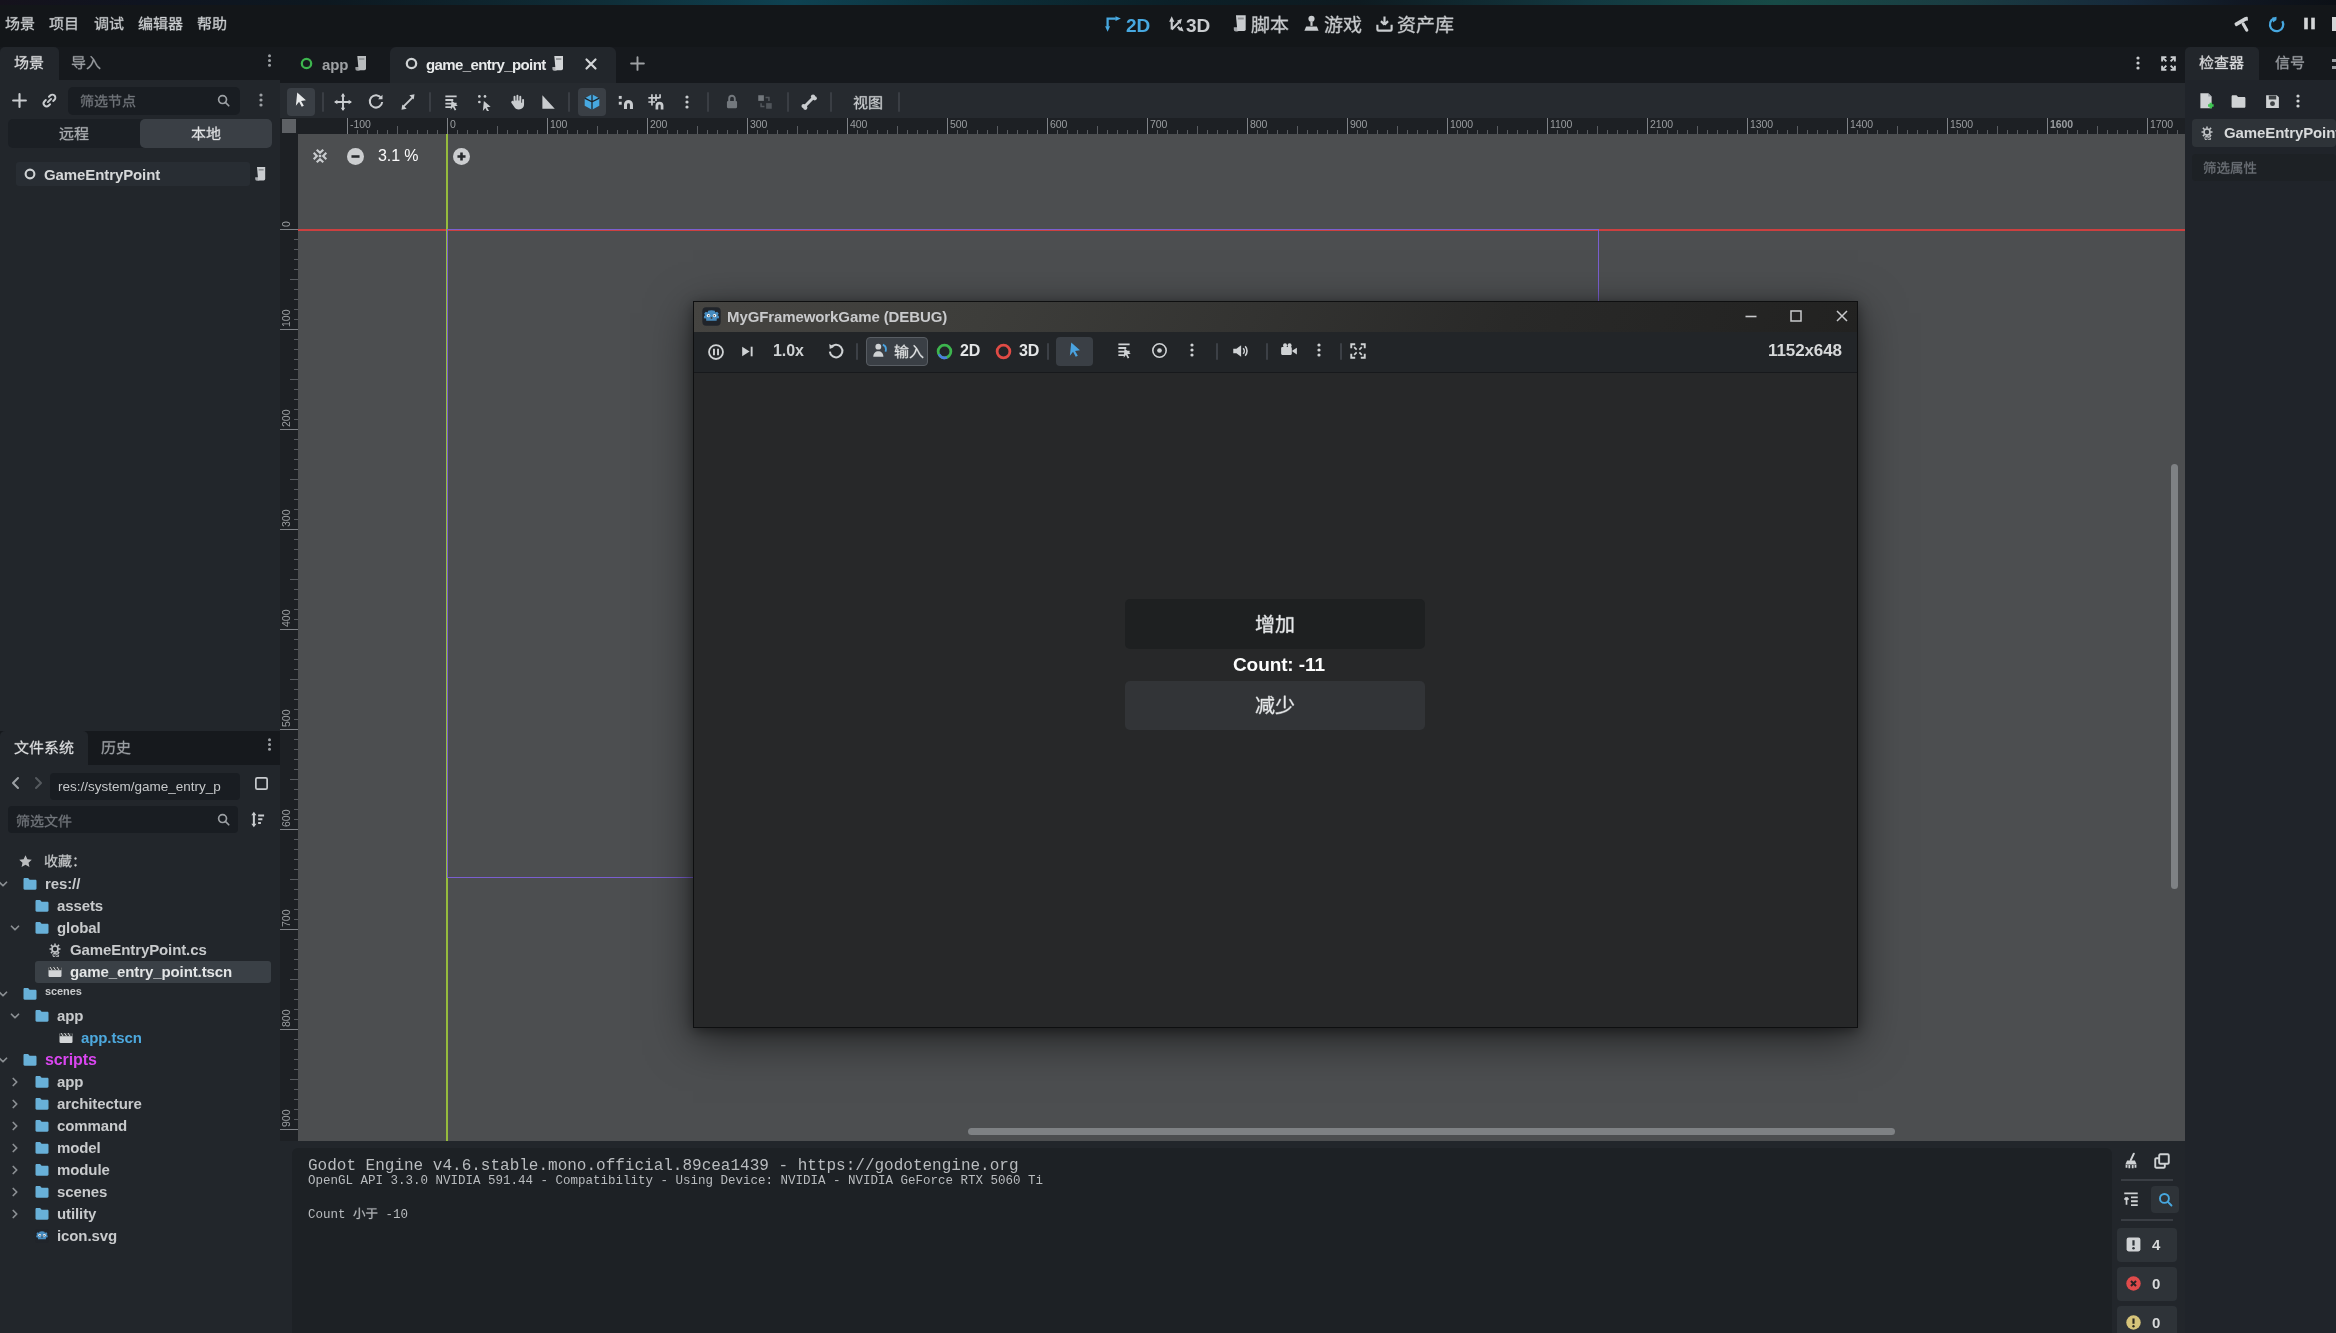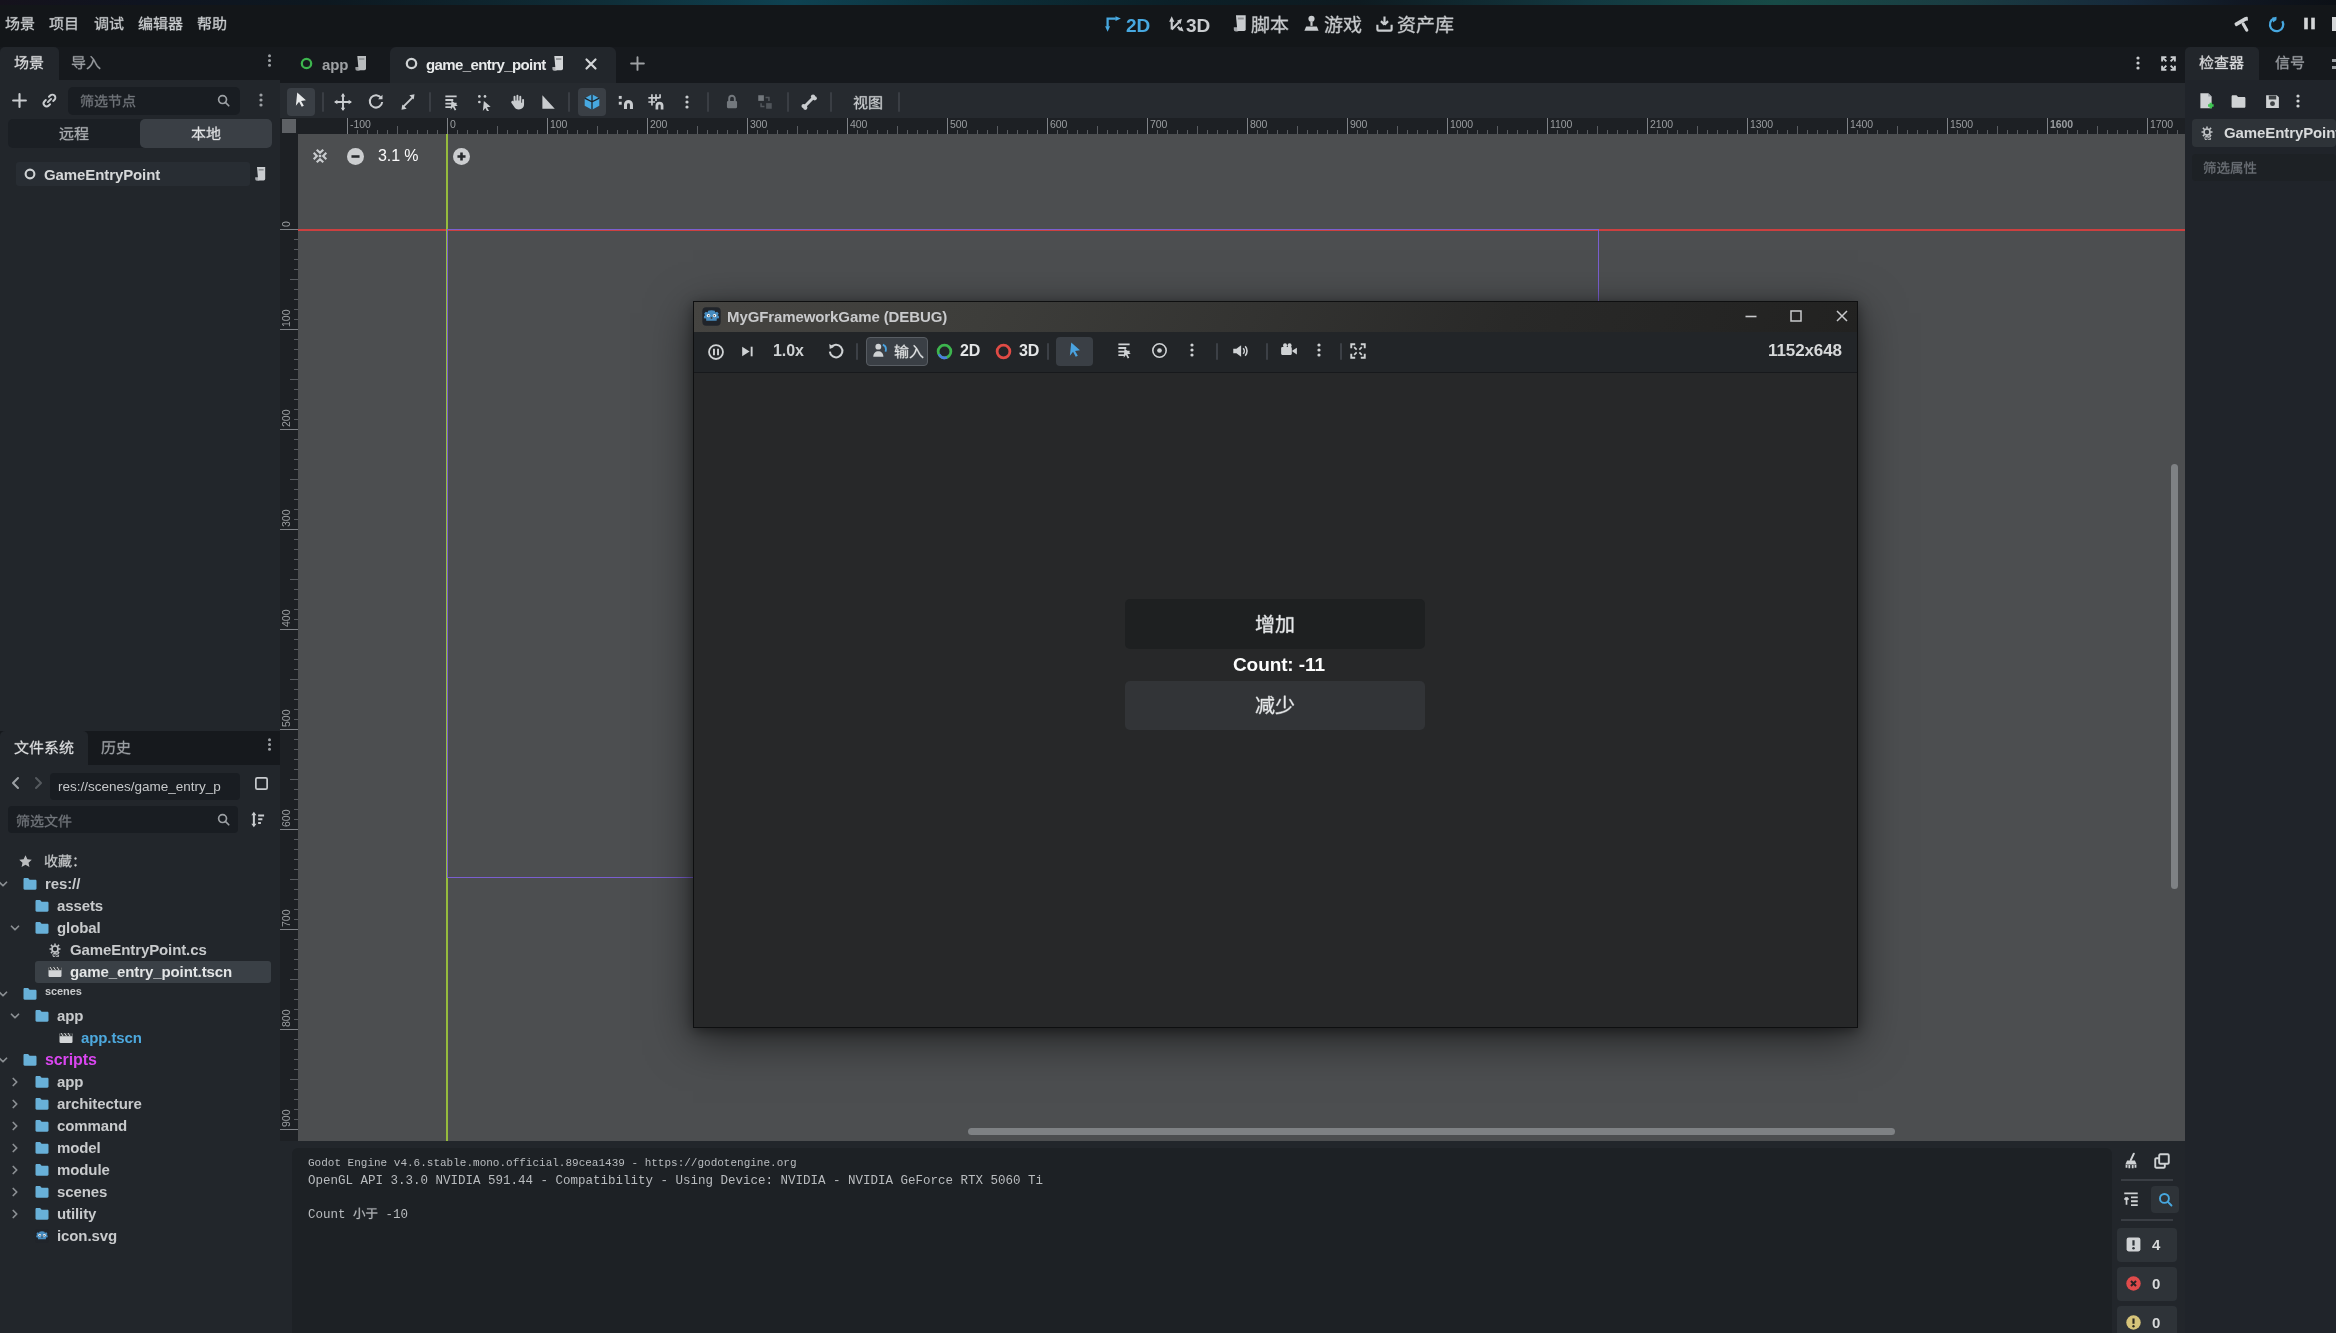--- a/index.html
+++ b/index.html
@@ -219,21 +219,21 @@
     <circle cx="8" cy="13" r="1.6" fill="#9ca0a4"></circle>
   </svg>
 <div class="abs" style="left:0;top:765px;width:280px;height:568px;background:#22262b"></div>
 <svg class="ic" style="left:8px;top:775px;opacity:1" width="16" height="16" viewBox="0 0 16 16" fill="none" stroke="none">
     <path d="M10 3L5 8l5 5" stroke="#9ca0a4" stroke-width="2" stroke-linecap="round" stroke-linejoin="round" fill="none"></path>
   </svg>
 <svg class="ic" style="left:30px;top:775px;opacity:1" width="16" height="16" viewBox="0 0 16 16" fill="none" stroke="none">
     <path d="M6 3l5 5-5 5" stroke="#55595e" stroke-width="2" stroke-linecap="round" stroke-linejoin="round" fill="none"></path>
   </svg>
 <div class="abs" style="left:50px;top:773px;width:190px;height:27px;background:#191d22;border-radius:4px"></div>
-<div class="txt" style="left:58px;top:779px;font-size:13.5px;color:#c6c8ca;font-weight:400;letter-spacing:0">res://scenes/game_entry_p</div>
+<div class="txt" style="left:58px;top:779px;font-size:13.5px;color:#c6c8ca;font-weight:400;letter-spacing:0">res://system/game_entry_p</div>
 <svg class="ic" style="left:254px;top:776px;opacity:1" width="15" height="15" viewBox="0 0 16 16" fill="none" stroke="none">
     <rect x="2" y="2" width="12" height="12" rx="1.5" stroke="#c9cccf" stroke-width="1.8" fill="none"></rect>
   </svg>
 <div class="abs" style="left:8px;top:806px;width:230px;height:27px;background:#191d22;border-radius:4px"></div>
 <svg class="ck" style="left:16px;top:814px;width:56px;height:14px;color:#74797e" viewBox="0 -880 4000 1000">
     <use href="#u7B5B"></use>
     <use href="#u9009" x="1000"></use>
     <use href="#u6587" x="2000"></use>
     <use href="#u4EF6" x="3000"></use>
   </svg>
@@ -962,21 +962,21 @@
 <div class="txt" style="left:2224px;top:124px;font-size:15px;color:#d8dadb">GameEntryPoint.</div>
 <div class="abs" style="left:2192px;top:154px;width:144px;height:27px;background:#1d2125;border-radius:4px"></div>
 <svg class="ck" style="left:2203px;top:161px;width:54.0px;height:13.5px;color:#70767c" viewBox="0 -880 4000 1000">
     <use href="#u7B5B"></use>
     <use href="#u9009" x="1000"></use>
     <use href="#u5C5E" x="2000"></use>
     <use href="#u6027" x="3000"></use>
   </svg>
 <div class="abs" style="left:280px;top:1141px;width:1905px;height:192px;background:#22262b"></div>
 <div class="abs" style="left:292px;top:1148px;width:1820px;height:185px;background:#1d2125;border-radius:6px 6px 0 0"></div>
-<div class="txt" style="left:308px;top:1157px;font-family:'Liberation Mono',monospace;font-size:11px;color:#b9bcbf;font-weight:400;letter-spacing:0">Godot Engine v4.6.stable.mono.official.89cea1439 - https:​//godotengine.org</div>
+<div class="txt" style="left:308px;top:1157px;font-family:'Liberation Mono',monospace;font-size:16px;color:#b9bcbf;font-weight:400;letter-spacing:0">Godot Engine v4.6.stable.mono.official.89cea1439 - https:​//godotengine.org</div>
 <div class="txt" style="left:308px;top:1174px;font-family:'Liberation Mono',monospace;font-size:12.5px;color:#b9bcbf;font-weight:400;letter-spacing:0">OpenGL API 3.3.0 NVIDIA 591.44 - Compatibility - Using Device: NVIDIA - NVIDIA GeForce RTX 5060 Ti</div>
 <div class="txt" style="left:308px;top:1207px;font-family:'Liberation Mono',monospace;font-size:12.5px;color:#b9bcbf;font-weight:400;letter-spacing:0">Count <svg class="cki" style="color:#b9bcbf;width:25.0px;height:12.5px" viewBox="0 -880 2000 1000">
       <use href="#u5C0F"></use>
       <use href="#u4E8E" x="1000"></use>
     </svg> -10</div>
 <svg class="ic" style="left:2122px;top:1152px;opacity:1" width="18" height="18" viewBox="0 0 16 16" fill="none" stroke="none">
     <path d="M10.5 1.5L7.8 7.2" stroke="#cfd2d4" stroke-width="1.8" stroke-linecap="round"></path>
     <path fill="#cfd2d4" d="M4.5 7.5h7l1.5 3.5H3z"></path>
     <path d="M4 11.5v2.5M6.5 11.5v3M9.5 11.5v3M12 11.5v2.5" stroke="#cfd2d4" stroke-width="1.6"></path>
   </svg>

